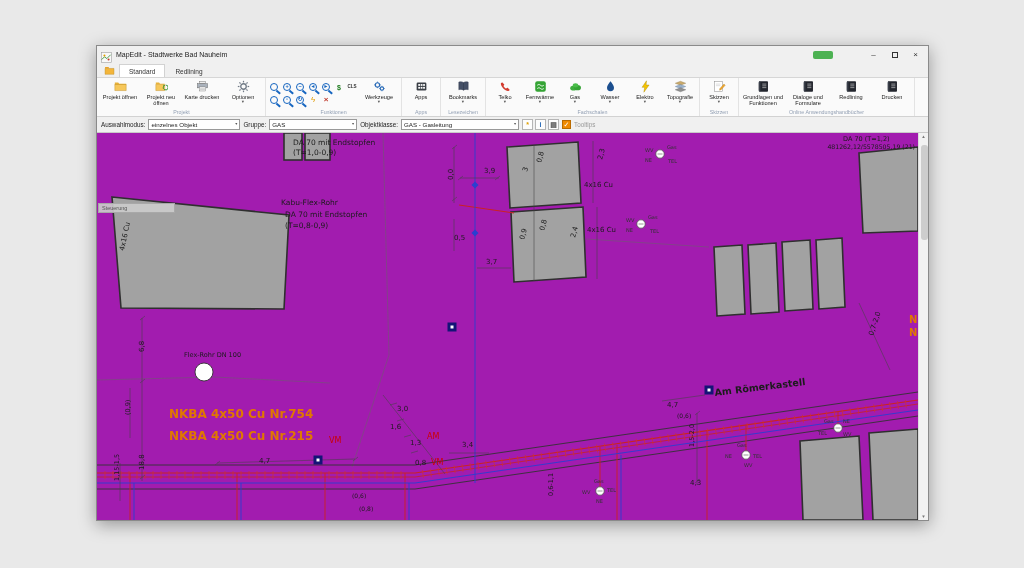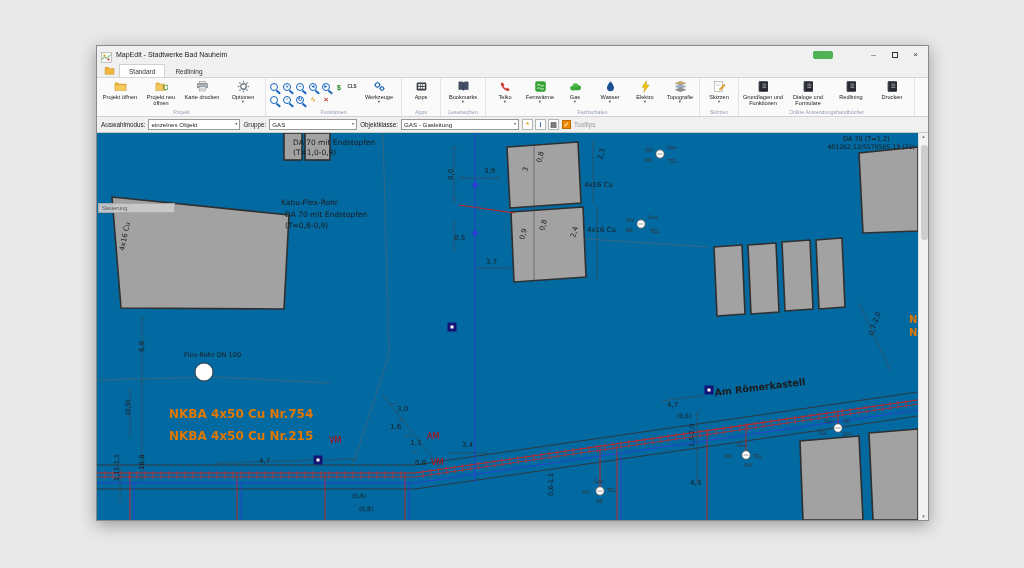--- a/index.html
+++ b/index.html
@@ -45,21 +45,21 @@
   
   .toolbar{height:16px;flex:0 0 auto;background:#f0f0f0;border-bottom:1px solid #c9c9c9;display:flex;align-items:center;gap:3px;padding:0 4px;font-size:6.3px;color:#222}
   .tlabel{white-space:nowrap}
   .tsel{height:11px;background:#fff;border:1px solid #9a9a9a;display:flex;align-items:center;justify-content:space-between;font-size:6.2px;padding:0 2px;gap:2px;white-space:nowrap}
   .tsel .caret{font-size:4.2px}
   .tico{width:11px;height:11px;border:1px solid #b5b5b5;background:#fdfdfd;display:flex;align-items:center;justify-content:center;font-size:7px;font-weight:bold}
   .chk{width:9px;height:9px;background:#f08a00;border:1px solid #b96a00;color:#fff;font-size:7px;line-height:1;display:flex;align-items:center;justify-content:center}
   .ttip{color:#9a9a9a}
   
   .maprow{flex:1;display:flex;min-height:0}
-  .map{flex:1;position:relative;background:#0369a1;overflow:hidden}
+  .map{flex:1;position:relative;background:#a21caf;overflow:hidden}
   .map svg{position:absolute;inset:0;width:100%;height:100%}
   .steuerung{position:absolute;left:1px;top:70px;width:77px;height:10px;background:rgba(203,203,203,.92);
     border:1px solid #a8a8a8;font-size:5.5px;color:#555;display:flex;align-items:center;padding:0 3px;z-index:2}
   .vscroll{flex:0 0 10px;background:#f2f2f2;border-left:1px solid #ddd;position:relative;
     display:flex;flex-direction:column;align-items:center;justify-content:space-between;font-size:4.5px;color:#777;padding:1px 0}
   .thumb{position:absolute;top:12px;left:1.5px;width:7px;height:95px;background:#cdcdcd;border-radius:3px}
 </style>
 </head>
 <body>
 

